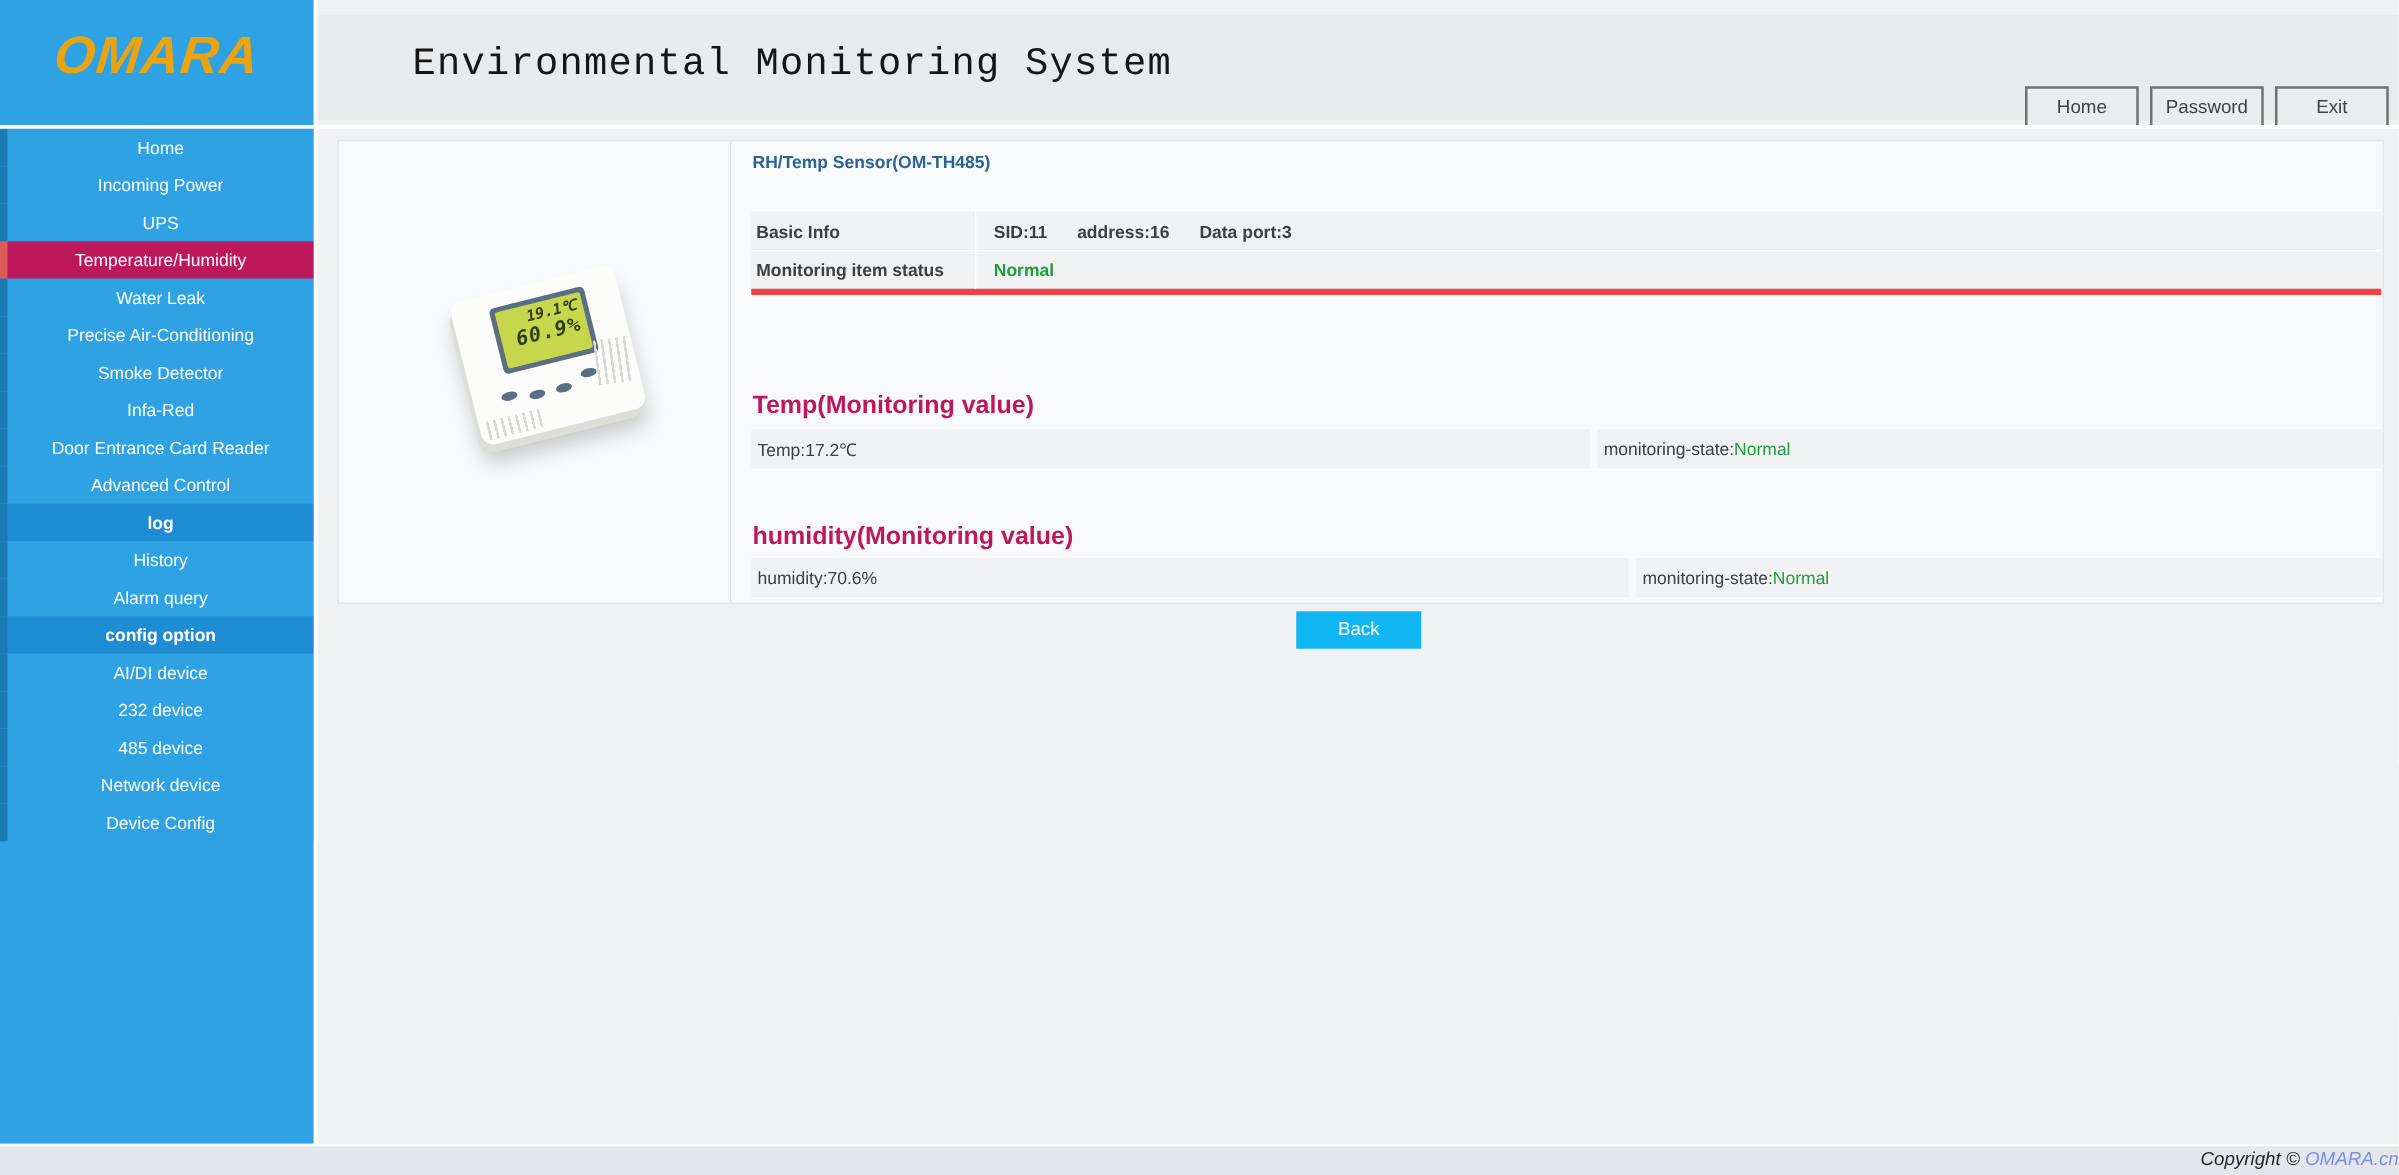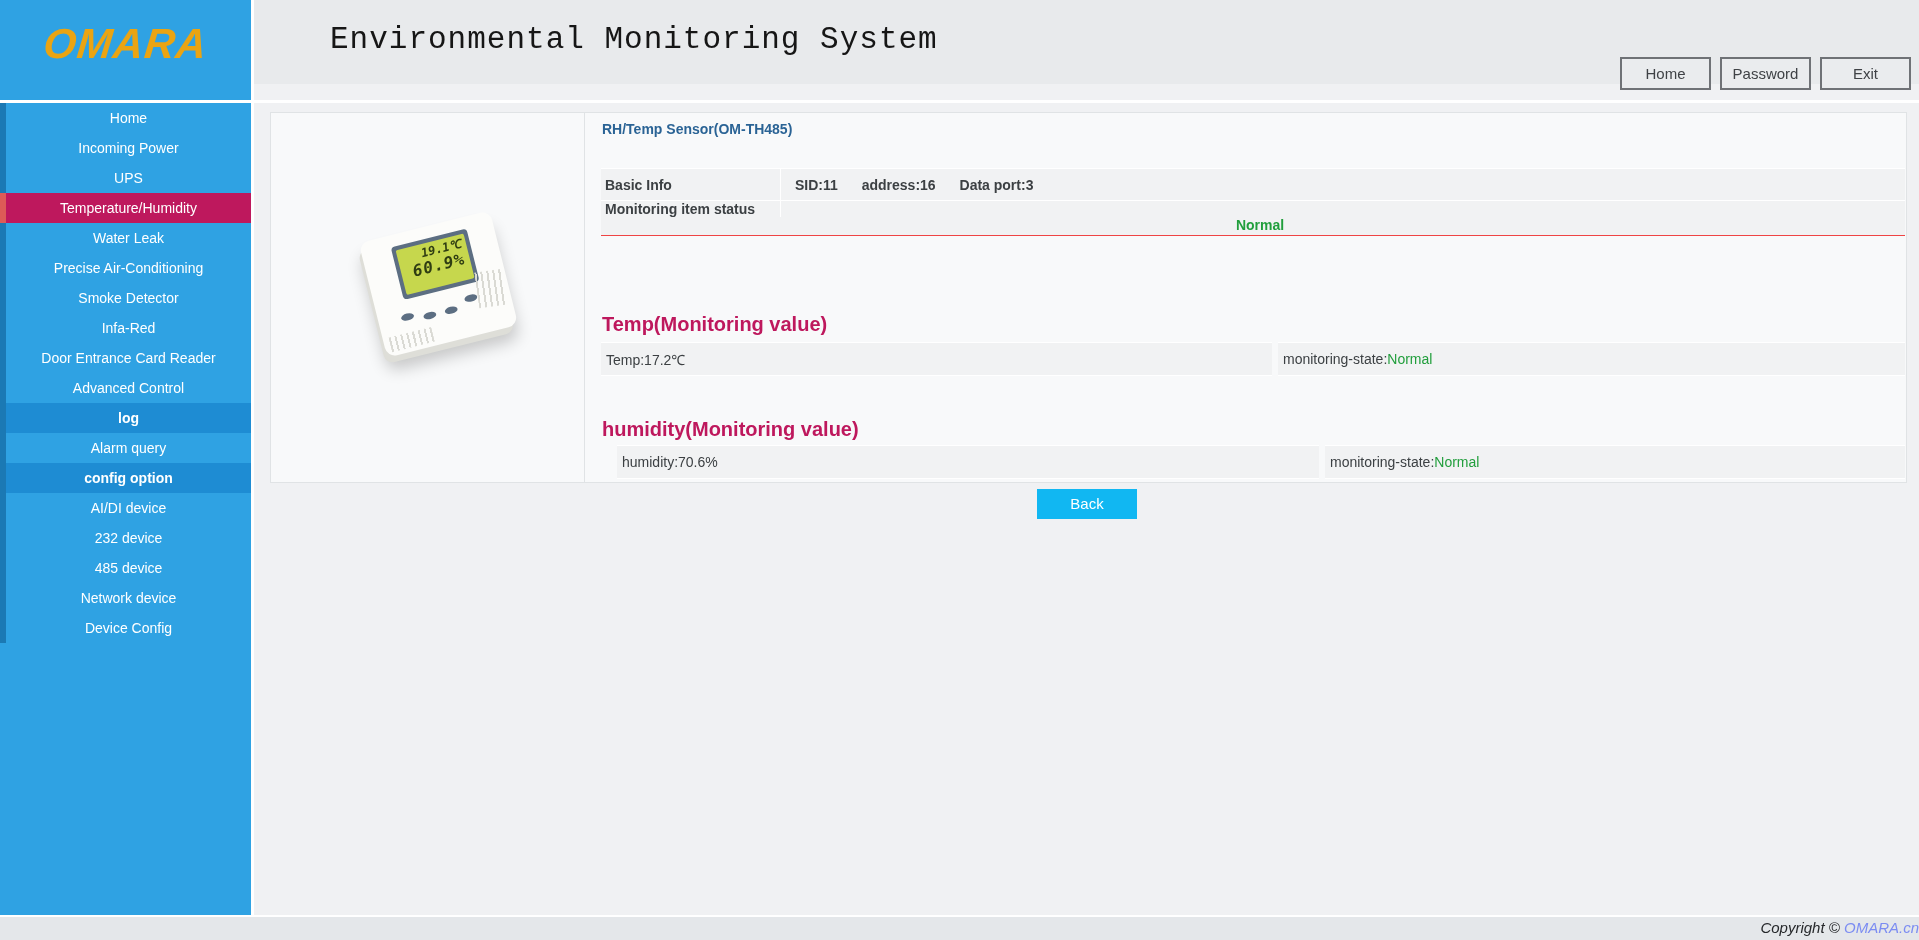--- a/index.html
+++ b/index.html
@@ -1,21 +1,21 @@
 <!DOCTYPE html>
 <html><head>
 <meta charset="utf-8">
 <style>
   * { margin:0; padding:0; box-sizing:border-box; }
   html,body { width:1919px; height:940px; overflow:hidden; background:#fff; }
   body { font-family:"Liberation Sans", sans-serif; }
   #app { position:relative; width:1919px; height:940px; background:#F0F1F3; }
 
   
-  .header { position:absolute; left:254px; top:0; width:1665px; height:84px; background:#E8EAEC; }
+  .header { position:absolute; left:254px; top:12px; width:1665px; height:84px; background:#E8EAEC; }
   .page-title { position:absolute; left:76px; top:22px; font-family:"Liberation Mono", monospace; font-size:31px; font-weight:400; color:#161616; letter-spacing:1px; white-space:nowrap; }
   .hdr-btn { position:absolute; top:57px; width:91px; height:33px; background:#EAECEE; border:2px solid #6F7276; color:#3F4246; font-size:15px; font-family:"Liberation Sans", sans-serif; text-align:center; line-height:29px; cursor:pointer; }
   .hdr-btn.b-home { left:1366px; }
   .hdr-btn.b-pass { left:1466px; }
   .hdr-btn.b-exit { left:1566px; }
 
   
   .sidebar { position:absolute; left:0; top:0; width:251px; height:917px; background:#2FA2E3; }
   .vline { position:absolute; left:251px; top:0; width:3px; height:917px; background:#FFFFFF; }
   .hline { position:absolute; left:0; top:100px; width:1919px; height:3px; background:#FFFFFF; z-index:5; }
@@ -49,33 +49,33 @@
             background:repeating-linear-gradient(90deg,#DADAD4 0 2px, transparent 2px 6px); }
 
   
   .sensor-title { position:absolute; left:331px; top:8px; width:195px; font-size:14px; font-weight:bold; color:#2A6395; line-height:17px; }
   .sec-heading { position:absolute; left:331px; font-size:20px; font-weight:bold; color:#be185d; }
   .sh-temp { top:200px; }
   .sh-hum  { top:305px; }
 
   .basic-table { position:absolute; left:330px; top:55px; width:1304px;font-weight:bold; }
   .b-row { display:flex; background:#F1F2F3; border-top:1px solid #FFFFFF; align-items:center; font-size:14px; color:#3C4043; }
-  .b-row:last-child { border-bottom:1px solid #ef4444;flex-direction:column; }
+  .b-row:last-child { border-bottom:5px solid #ef4444; }
   .b-r1 { height:32px; } .b-r2 { height:38px; } .b-r3 { height:36px; }
   .b-label { width:180px; padding-left:4px; border-right:1px solid #FFFFFF; align-self:stretch; display:flex; align-items:center; }
   .b-value { flex:1; padding-left:14px; }
   .b-part { margin-right:20px; }
   .status-normal { color:#219E3C; }
 
   .m-row { position:absolute; left:330px; width:1304px; display:flex; font-size:14px; color:#3C4043; }
   .m-row .cell { background:#F1F2F3; border-top:1px solid #FFFFFF; border-bottom:1px solid #FFFFFF; display:flex; align-items:center; padding-left:5px; }
   .mr-temp { top:229px; height:34px; }
   .mr-hum  { top:332px; height:34px; }
   .mr-temp .c-left { width:671px; margin-right:6px; }
-  .mr-hum  .c-left { width:702px; margin-right:6px;margin-left:16px; }
+  .mr-hum  .c-left { width:702px; margin-right:6px; }
   .c-right { flex:1; }
 
   
   .back-btn { position:absolute; left:1037px; top:489px; width:100px; height:30px; background:#11B7F2; color:#FFFFFF; font-size:15px; text-align:center; line-height:30px; cursor:pointer; }
 
   
   .footer { position:absolute; left:0; top:915px; width:1919px; height:25px; background:#E4E7EA; border-top:2px solid #FFFFFF; font-style:italic; font-size:15px; line-height:22px; text-align:right; color:#26282B; }
   .footer a { color:#7B8CF2; text-decoration:none; cursor:pointer; }
 </style>
 </head>
@@ -97,20 +97,21 @@
       <div class="sb-item">Incoming Power</div>
       <div class="sb-item">UPS</div>
       <div class="sb-item active">Temperature/Humidity</div>
       <div class="sb-item">Water Leak</div>
       <div class="sb-item">Precise Air-Conditioning</div>
       <div class="sb-item">Smoke Detector</div>
       <div class="sb-item">Infa-Red</div>
       <div class="sb-item">Door Entrance Card Reader</div>
       <div class="sb-item">Advanced Control</div>
       <div class="sb-item section">log</div>
+      <div class="sb-item">History</div>
       <div class="sb-item">Alarm query</div>
       <div class="sb-item section">config option</div>
       <div class="sb-item">AI/DI device</div>
       <div class="sb-item">232 device</div>
       <div class="sb-item">485 device</div>
       <div class="sb-item">Network device</div>
       <div class="sb-item">Device Config</div>
     </div>
   </div>
   <div class="vline"></div>

